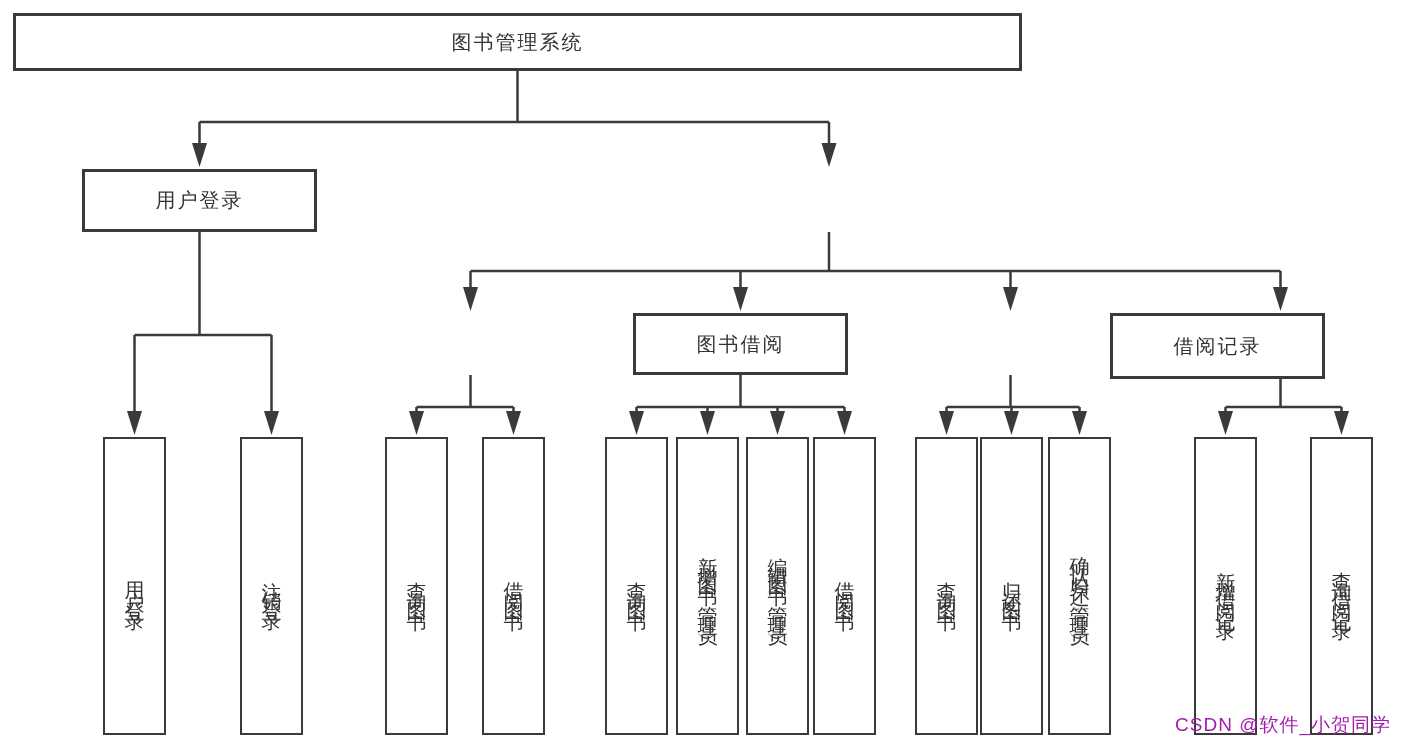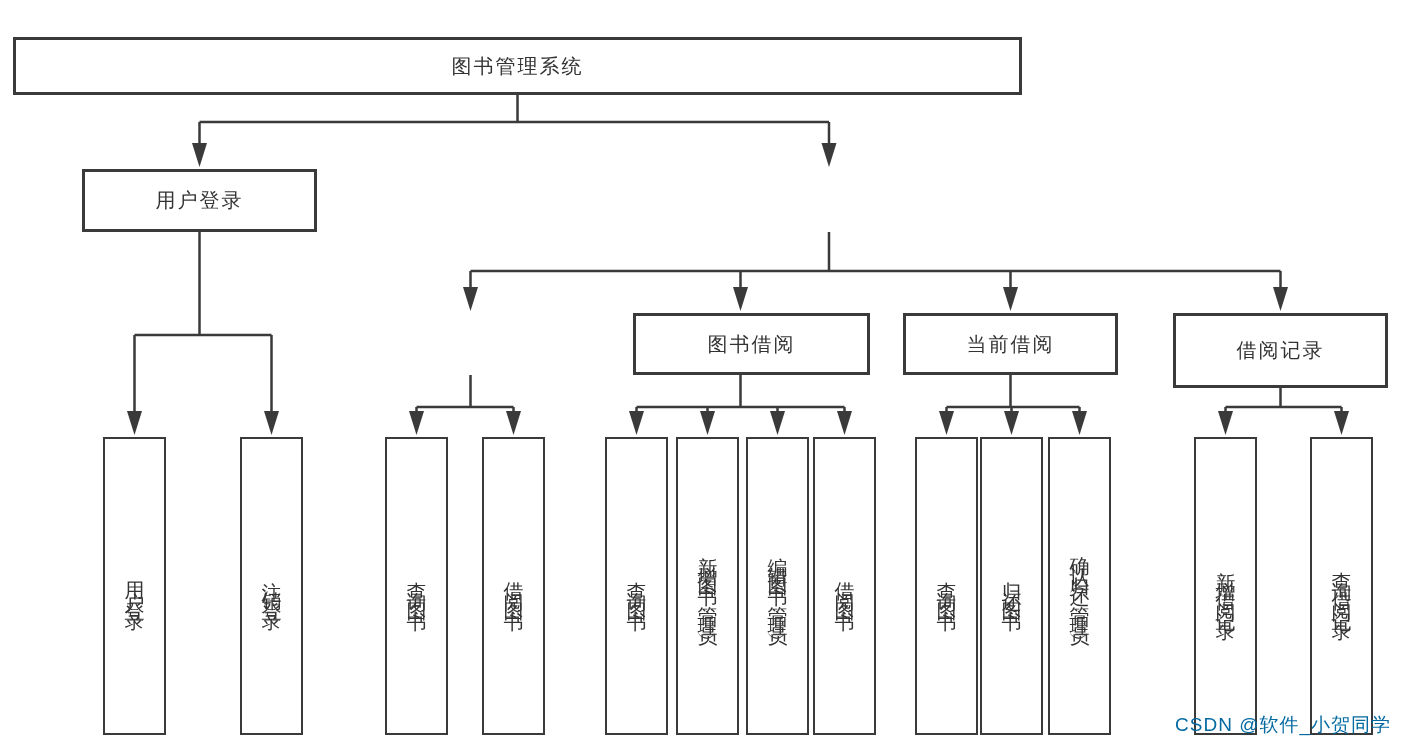--- a/index.html
+++ b/index.html
@@ -8,34 +8,34 @@
     font-family:"Liberation Sans","DejaVu Sans",sans-serif;
     color:#333333;overflow:hidden;
   }
   *,*:before,*:after{box-sizing:border-box;}
   svg.connectors{position:absolute;left:0;top:0;width:1405px;height:747px;}
   .box{
     position:absolute;background:#ffffff;border:3px solid #3a3a3a;
     display:flex;align-items:center;justify-content:center;
     font-size:20px;letter-spacing:2px;color:#333333;white-space:nowrap;
   }
-  .box.root{border-width:3px;margin-top:24px;}
+  .box.root{border-width:3px;}
   .leaf{
     position:absolute;top:437px;width:63px;height:298px;
     background:#ffffff;border:2.5px solid #3a3a3a;
     display:flex;align-items:center;justify-content:center;
   }
   .leaf span{
     writing-mode:vertical-rl;text-orientation:mixed;
     font-size:20px;letter-spacing:10px;line-height:1.05;color:#333333;
     white-space:nowrap;
   }
   .watermark{
     position:absolute;right:14px;top:712px;
-    font-size:19px;letter-spacing:1px;color:#0369a1;
+    font-size:19px;letter-spacing:1px;color:#a21caf;
   }
 </style>
 </head>
 <body>
 
 <div id="stage">
 
   <svg class="connectors" viewBox="0 0 1405 747" xmlns="http://www.w3.org/2000/svg">
     <g stroke="#3a3a3a" stroke-width="2.5" fill="none">
 
@@ -77,27 +77,24 @@
   </svg>
 
   <div class="box root" style="left:13px;top:13px;width:1009px;height:58px">
     <span>图书管理系统</span>
   </div>
 
   <div class="box" style="left:82px;top:169px;width:235px;height:63px">
     <span>用户登录</span>
   </div>
 
-  <div class="box" style="left:633px;top:313px;width:237px;height:62px">
+  <div class="box" style="left:633px;top:313px;width:215px;height:62px">
     <span>图书借阅</span>
   </div>
-  <div class="box" style="left:903px;top:313px;width:215px;height:62px">
-    <span>当前借阅</span>
-  </div>
-  <div class="box" style="left:1173px;top:313px;width:215px;height:75px">
+  <div class="box" style="left:1110px;top:313px;width:215px;height:66px">
     <span>借阅记录</span>
   </div>
 
   <div class="leaf" style="left:103px">
     <span>用户登录</span>
   </div>
   <div class="leaf" style="left:240px">
     <span>注销登录</span>
   </div>
 

